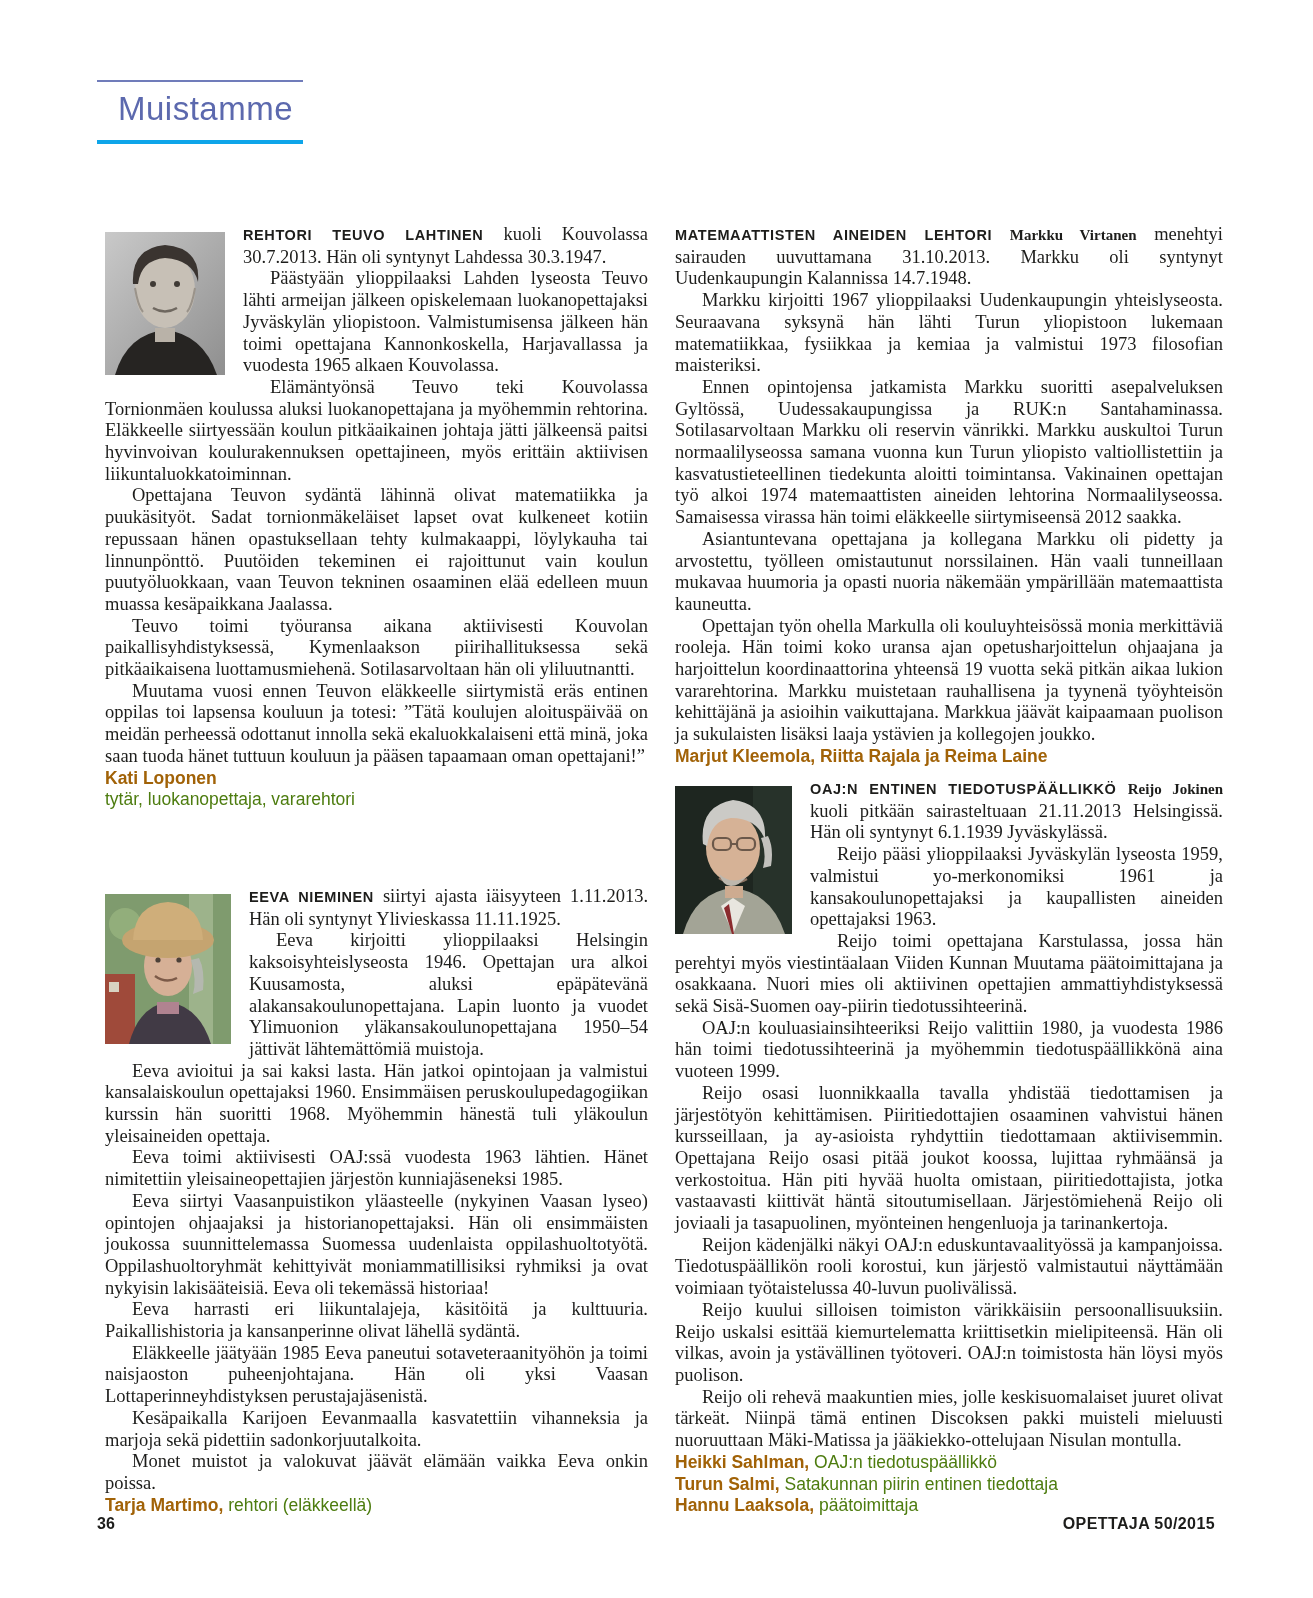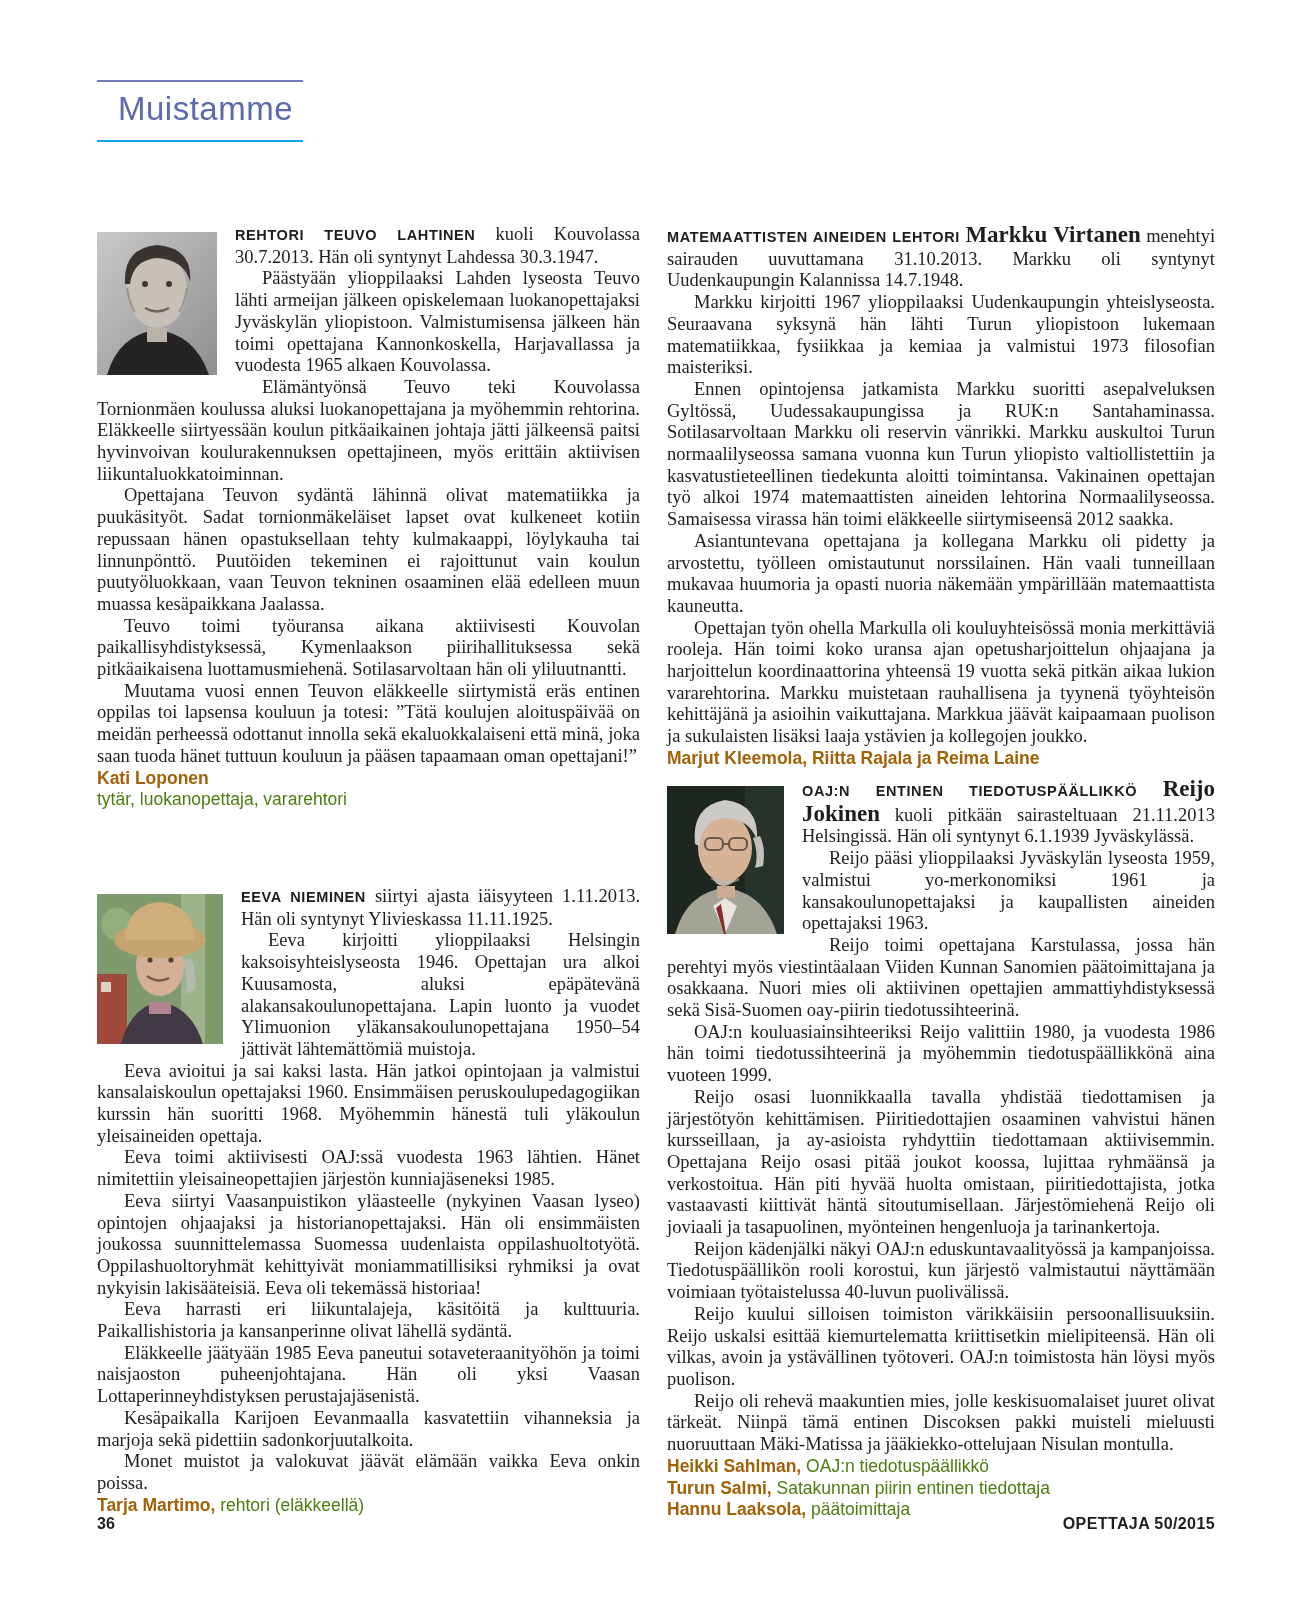--- a/index.html
+++ b/index.html
@@ -1,32 +1,32 @@
 <!DOCTYPE html>
 <html lang="fi"><head>
 <meta charset="utf-8">
 <style>
   html,body{margin:0;padding:0;background:#ffffff;}
   .page{position:relative;width:1313px;height:1598px;background:#ffffff;overflow:hidden;
         font-family:"Liberation Serif", serif;color:#1d1d1b;}
 
   
   .section-header{position:absolute;left:97px;top:80px;width:206px;
-        border-top:2px solid #707cba;border-bottom:2px solid #0ea5e9;
+        border-top:2px solid #707cba;border-bottom:4px solid #0ea5e9;
         box-sizing:border-box;padding:8px 0 12px 21px;}
   .section-title{font-family:"Liberation Sans", sans-serif;font-size:33px;font-weight:normal;
         color:#5c69ae;letter-spacing:0.5px;}
 
   
-  .ob{position:absolute;font-size:18.5px;line-height:21.7px;text-align:justify;hyphens:auto;}
+  .ob{position:absolute;font-size:18.5px;line-height:21.7px;text-align:justify;hyphens:auto;margin-left:8px;}
   .ob p{margin:0;}
   .ob p.ind{text-indent:27px;}
   .caps{font-family:"Liberation Sans", sans-serif;font-weight:bold;font-size:14.5px;
         letter-spacing:0.6px;text-transform:uppercase;}
-  .name-serif{font-weight:bold;font-size:23px;}
+  .name-serif{font-weight:bold;font-size:15px;}
   .photo-wrap{float:left;margin:8px 18px 4px 0;line-height:0;}
   .photo-wrap svg{display:block;}
   .sig{font-family:"Liberation Sans", sans-serif;font-size:17.5px;line-height:21.7px;text-align:left;}
   .sig .b{font-weight:bold;color:#a16207;}
   .sig .r{font-weight:normal;color:#4d7c0f;}
 
   
   .footer-left{position:absolute;left:97px;top:1515px;
         font-family:"Liberation Sans", sans-serif;font-weight:bold;font-size:16px;color:#1d1d1b;text-align:right;}
   .footer-right{position:absolute;right:98px;top:1515px;
@@ -140,21 +140,21 @@
         <path d="M44 92 q14 9 28 1" stroke="#8c7464" stroke-width="2.5" fill="none"></path>
         <path d="M44 88 q14 12 28 2 q-8 10 -16 10 q-8 0 -12 -12" fill="#bdb7ad"></path>
       </svg>
     </span>
     <p class="para">
       <span class="caps">OAJ:n entinen tiedotuspäällikkö</span>
       <span class="name-serif">Reijo Jokinen</span>
       <span>kuoli pitkään sairasteltuaan 21.11.2013 Helsingissä. Hän oli syntynyt 6.1.1939 Jyväskylässä.</span>
     </p>
     <p class="ind">Reijo pääsi ylioppilaaksi Jyväskylän lyseosta 1959, valmistui yo-merkonomiksi 1961 ja kansakoulunopettajaksi ja kaupallisten aineiden opettajaksi 1963.</p>
-    <p class="ind">Reijo toimi opettajana Karstulassa, jossa hän perehtyi myös viestintäalaan Viiden Kunnan Sanomien päätoimittajana ja osakkaana. Nuori mies oli aktiivinen opettajien ammattiyhdistyksessä sekä Sisä-Suomen oay-piirin tiedotussihteerinä.</p>
+    <p class="ind">Reijo toimi opettajana Karstulassa, jossa hän perehtyi myös viestintäalaan Viiden Kunnan Muutama päätoimittajana ja osakkaana. Nuori mies oli aktiivinen opettajien ammattiyhdistyksessä sekä Sisä-Suomen oay-piirin tiedotussihteerinä.</p>
     <p class="ind">OAJ:n kouluasiainsihteeriksi Reijo valittiin 1980, ja vuodesta 1986 hän toimi tiedotussihteerinä ja myöhemmin tiedotuspäällikkönä aina vuoteen 1999.</p>
     <p class="ind">Reijo osasi luonnikkaalla tavalla yhdistää tiedottamisen ja järjestötyön kehittämisen. Piiritiedottajien osaaminen vahvistui hänen kursseillaan, ja ay-asioista ryhdyttiin tiedottamaan aktiivisemmin. Opettajana Reijo osasi pitää joukot koossa, lujittaa ryhmäänsä ja verkostoitua. Hän piti hyvää huolta omistaan, piiritiedottajista, jotka vastaavasti kiittivät häntä sitoutumisellaan. Järjestömiehenä Reijo oli joviaali ja tasapuolinen, myönteinen hengenluoja ja tarinankertoja.</p>
     <p class="ind">Reijon kädenjälki näkyi OAJ:n eduskuntavaalityössä ja kampanjoissa. Tiedotuspäällikön rooli korostui, kun järjestö valmistautui näyttämään voimiaan työtaistelussa 40-luvun puolivälissä.</p>
     <p class="ind">Reijo kuului silloisen toimiston värikkäisiin persoonallisuuksiin. Reijo uskalsi esittää kiemurtelematta kriittisetkin mielipiteensä. Hän oli vilkas, avoin ja ystävällinen työtoveri. OAJ:n toimistosta hän löysi myös puolison.</p>
     <p class="ind">Reijo oli rehevä maakuntien mies, jolle keskisuomalaiset juuret olivat tärkeät. Niinpä tämä entinen Discoksen pakki muisteli mieluusti nuoruuttaan Mäki-Matissa ja jääkiekko-ottelujaan Nisulan montulla.</p>
     <p class="sig"><span class="b">Heikki Sahlman,</span><span class="r"> OAJ:n tiedotuspäällikkö</span></p>
     <p class="sig"><span class="b">Turun Salmi,</span><span class="r"> Satakunnan piirin entinen tiedottaja</span></p>
     <p class="sig"><span class="b">Hannu Laaksola,</span><span class="r"> päätoimittaja</span></p>
   </section>
 

